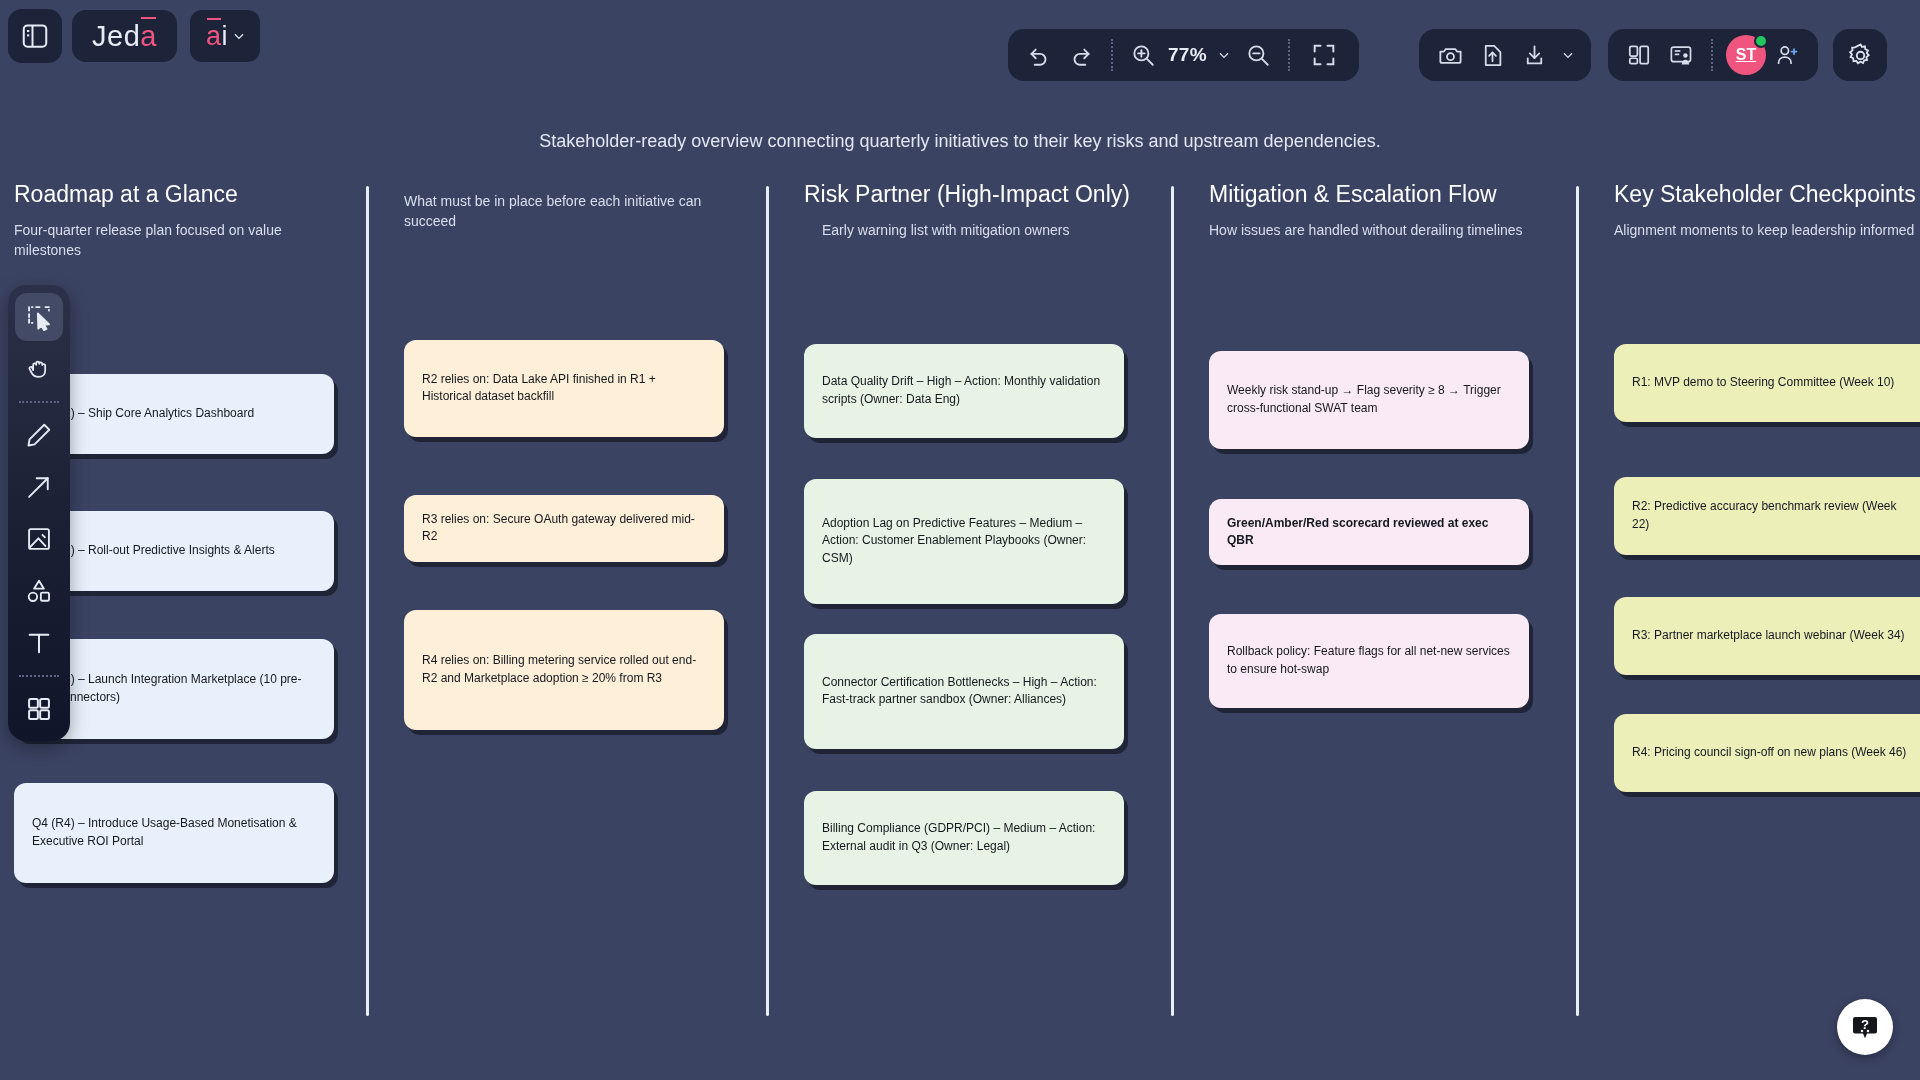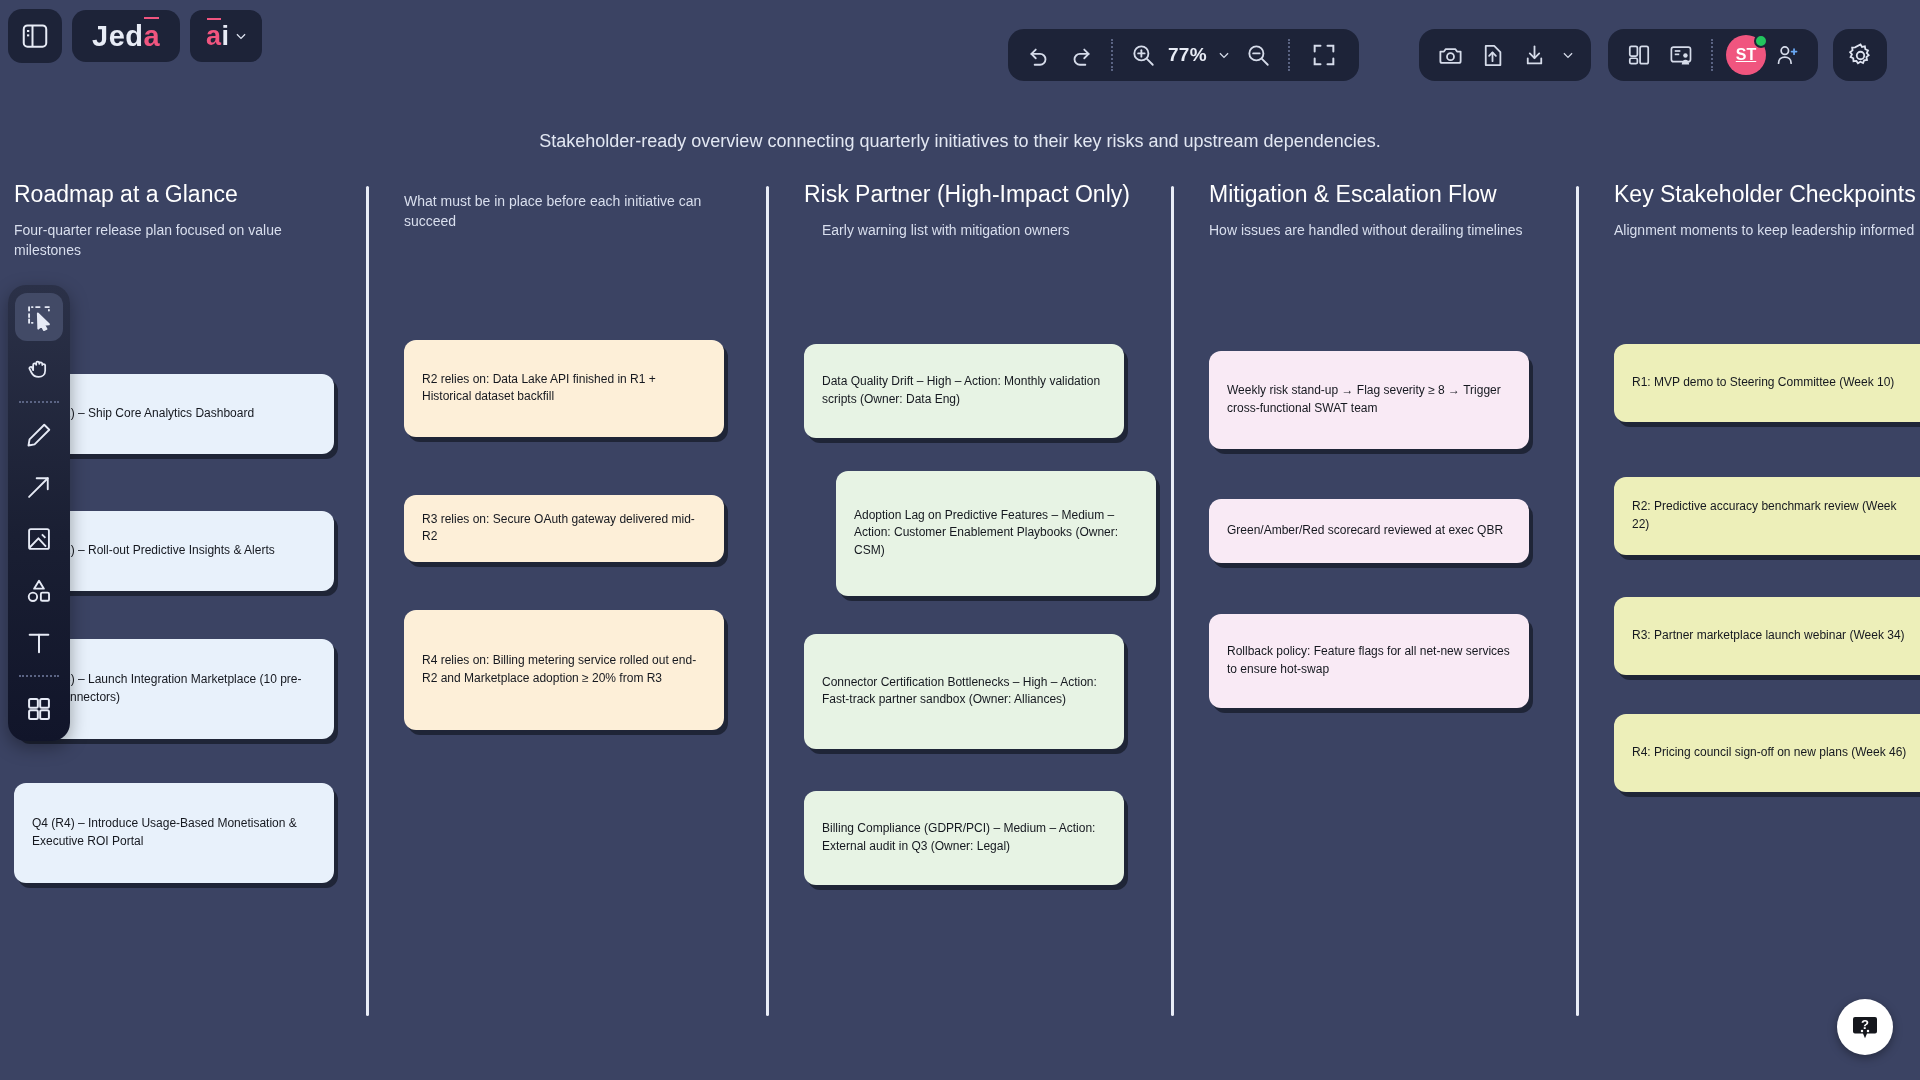--- a/index.html
+++ b/index.html
@@ -19,21 +19,21 @@
     width: 54px; height: 54px; border-radius: 14px;
     background: #1d2338;
     display: flex; align-items: center; justify-content: center;
   }
   .logo-pill {
     position: absolute; left: 72px; top: 10px;
     height: 52px; padding: 0 20px; border-radius: 14px;
     background: #1d2338;
     display: flex; align-items: center; justify-content: center;
   }
-  .logo-text { font-size: 29px; font-weight: 700; color: #e8ecf6; letter-spacing: .5px; }
+  .logo-text { font-size: 29px; font-weight: 400; color: #e8ecf6; letter-spacing: .5px; }
   .logo-text .accent { color: #f0557f; }
   .logo-text .bar { position: relative; }
   .logo-text .bar::after {
     content: ""; position: absolute; left: 1px; right: 1px; top: -3px;
     height: 2px; background: currentColor;
   }
   .ai-pill {
     position: absolute; left: 190px; top: 10px;
     height: 52px; padding: 0 14px 0 16px; border-radius: 12px;
     background: #1d2338; display: flex; align-items: center; gap: 4px; text-align: center;
@@ -314,39 +314,39 @@
           </div>
         </div>
       </div>
       <div class="column" style="left: 804px;">
         <div class="col-title">Risk Partner (High-Impact Only)</div>
         <div class="col-sub indent">Early warning list with mitigation owners</div>
         <div class="cards">
           <div class="card green" style="top: 85px; min-height: 94px;">
             <span>Data Quality Drift – High – Action: Monthly validation scripts (Owner: Data Eng)</span>
           </div>
-          <div class="card green" style="top: 212px; min-height: 125px; margin-left: 32px;">
+          <div class="card green" style="top: 220px; min-height: 125px;">
             <span>Adoption Lag on Predictive Features – Medium – Action: Customer Enablement Playbooks (Owner: CSM)</span>
           </div>
           <div class="card green" style="top: 375px; min-height: 115px;">
             <span>Connector Certification Bottlenecks – High – Action: Fast-track partner sandbox (Owner: Alliances)</span>
           </div>
           <div class="card green" style="top: 532px; min-height: 94px;">
             <span>Billing Compliance (GDPR/PCI) – Medium – Action: External audit in Q3 (Owner: Legal)</span>
           </div>
         </div>
       </div>
       <div class="column" style="left: 1209px;">
         <div class="col-title">Mitigation &amp; Escalation Flow</div>
         <div class="col-sub">How issues are handled without derailing timelines</div>
         <div class="cards">
           <div class="card pink" style="top: 92px; min-height: 98px;">
             <span>Weekly risk stand-up → Flag severity ≥ 8 → Trigger cross-functional SWAT team</span>
           </div>
-          <div class="card pink" style="top: 240px; min-height: 64px;">
+          <div class="card pink" style="top: 240px; min-height: 64px; font-weight: bold;">
             <span>Green/Amber/Red scorecard reviewed at exec QBR</span>
           </div>
           <div class="card pink" style="top: 355px; min-height: 94px;">
             <span>Rollback policy: Feature flags for all net-new services to ensure hot-swap</span>
           </div>
         </div>
       </div>
       <div class="column" style="left: 1614px;">
         <div class="col-title">Key Stakeholder Checkpoints</div>
         <div class="col-sub">Alignment moments to keep leadership informed</div>

